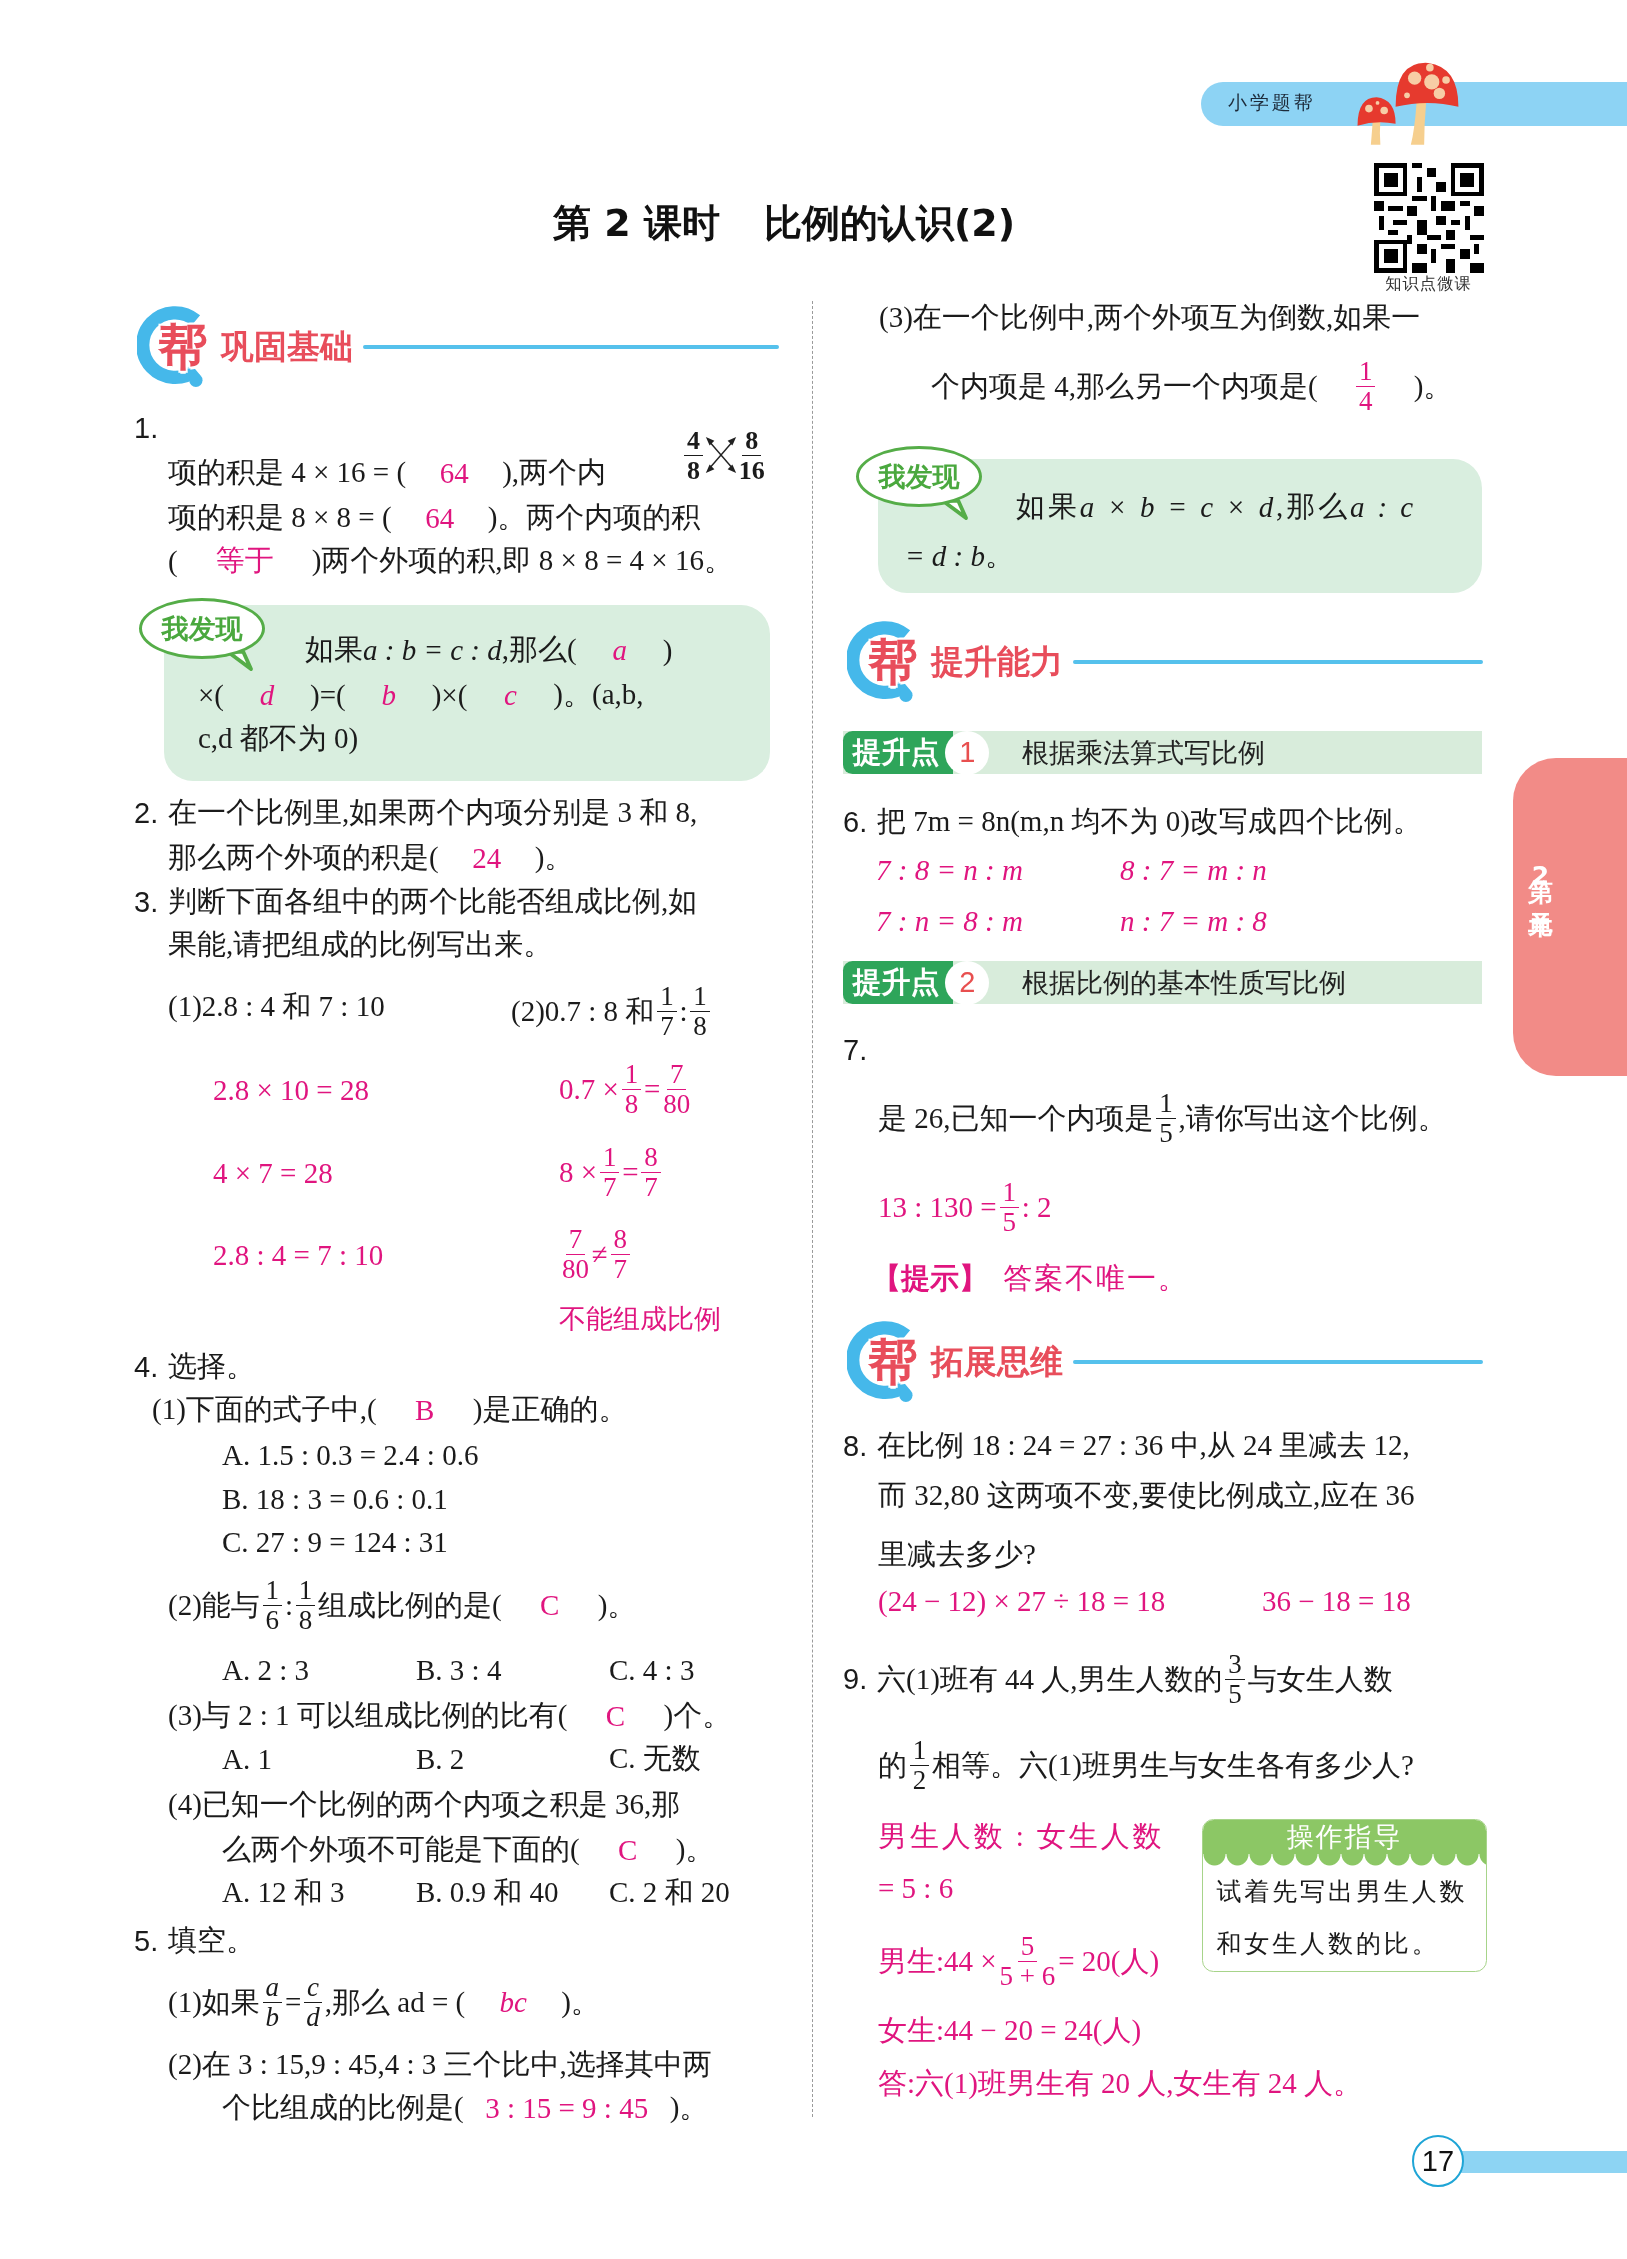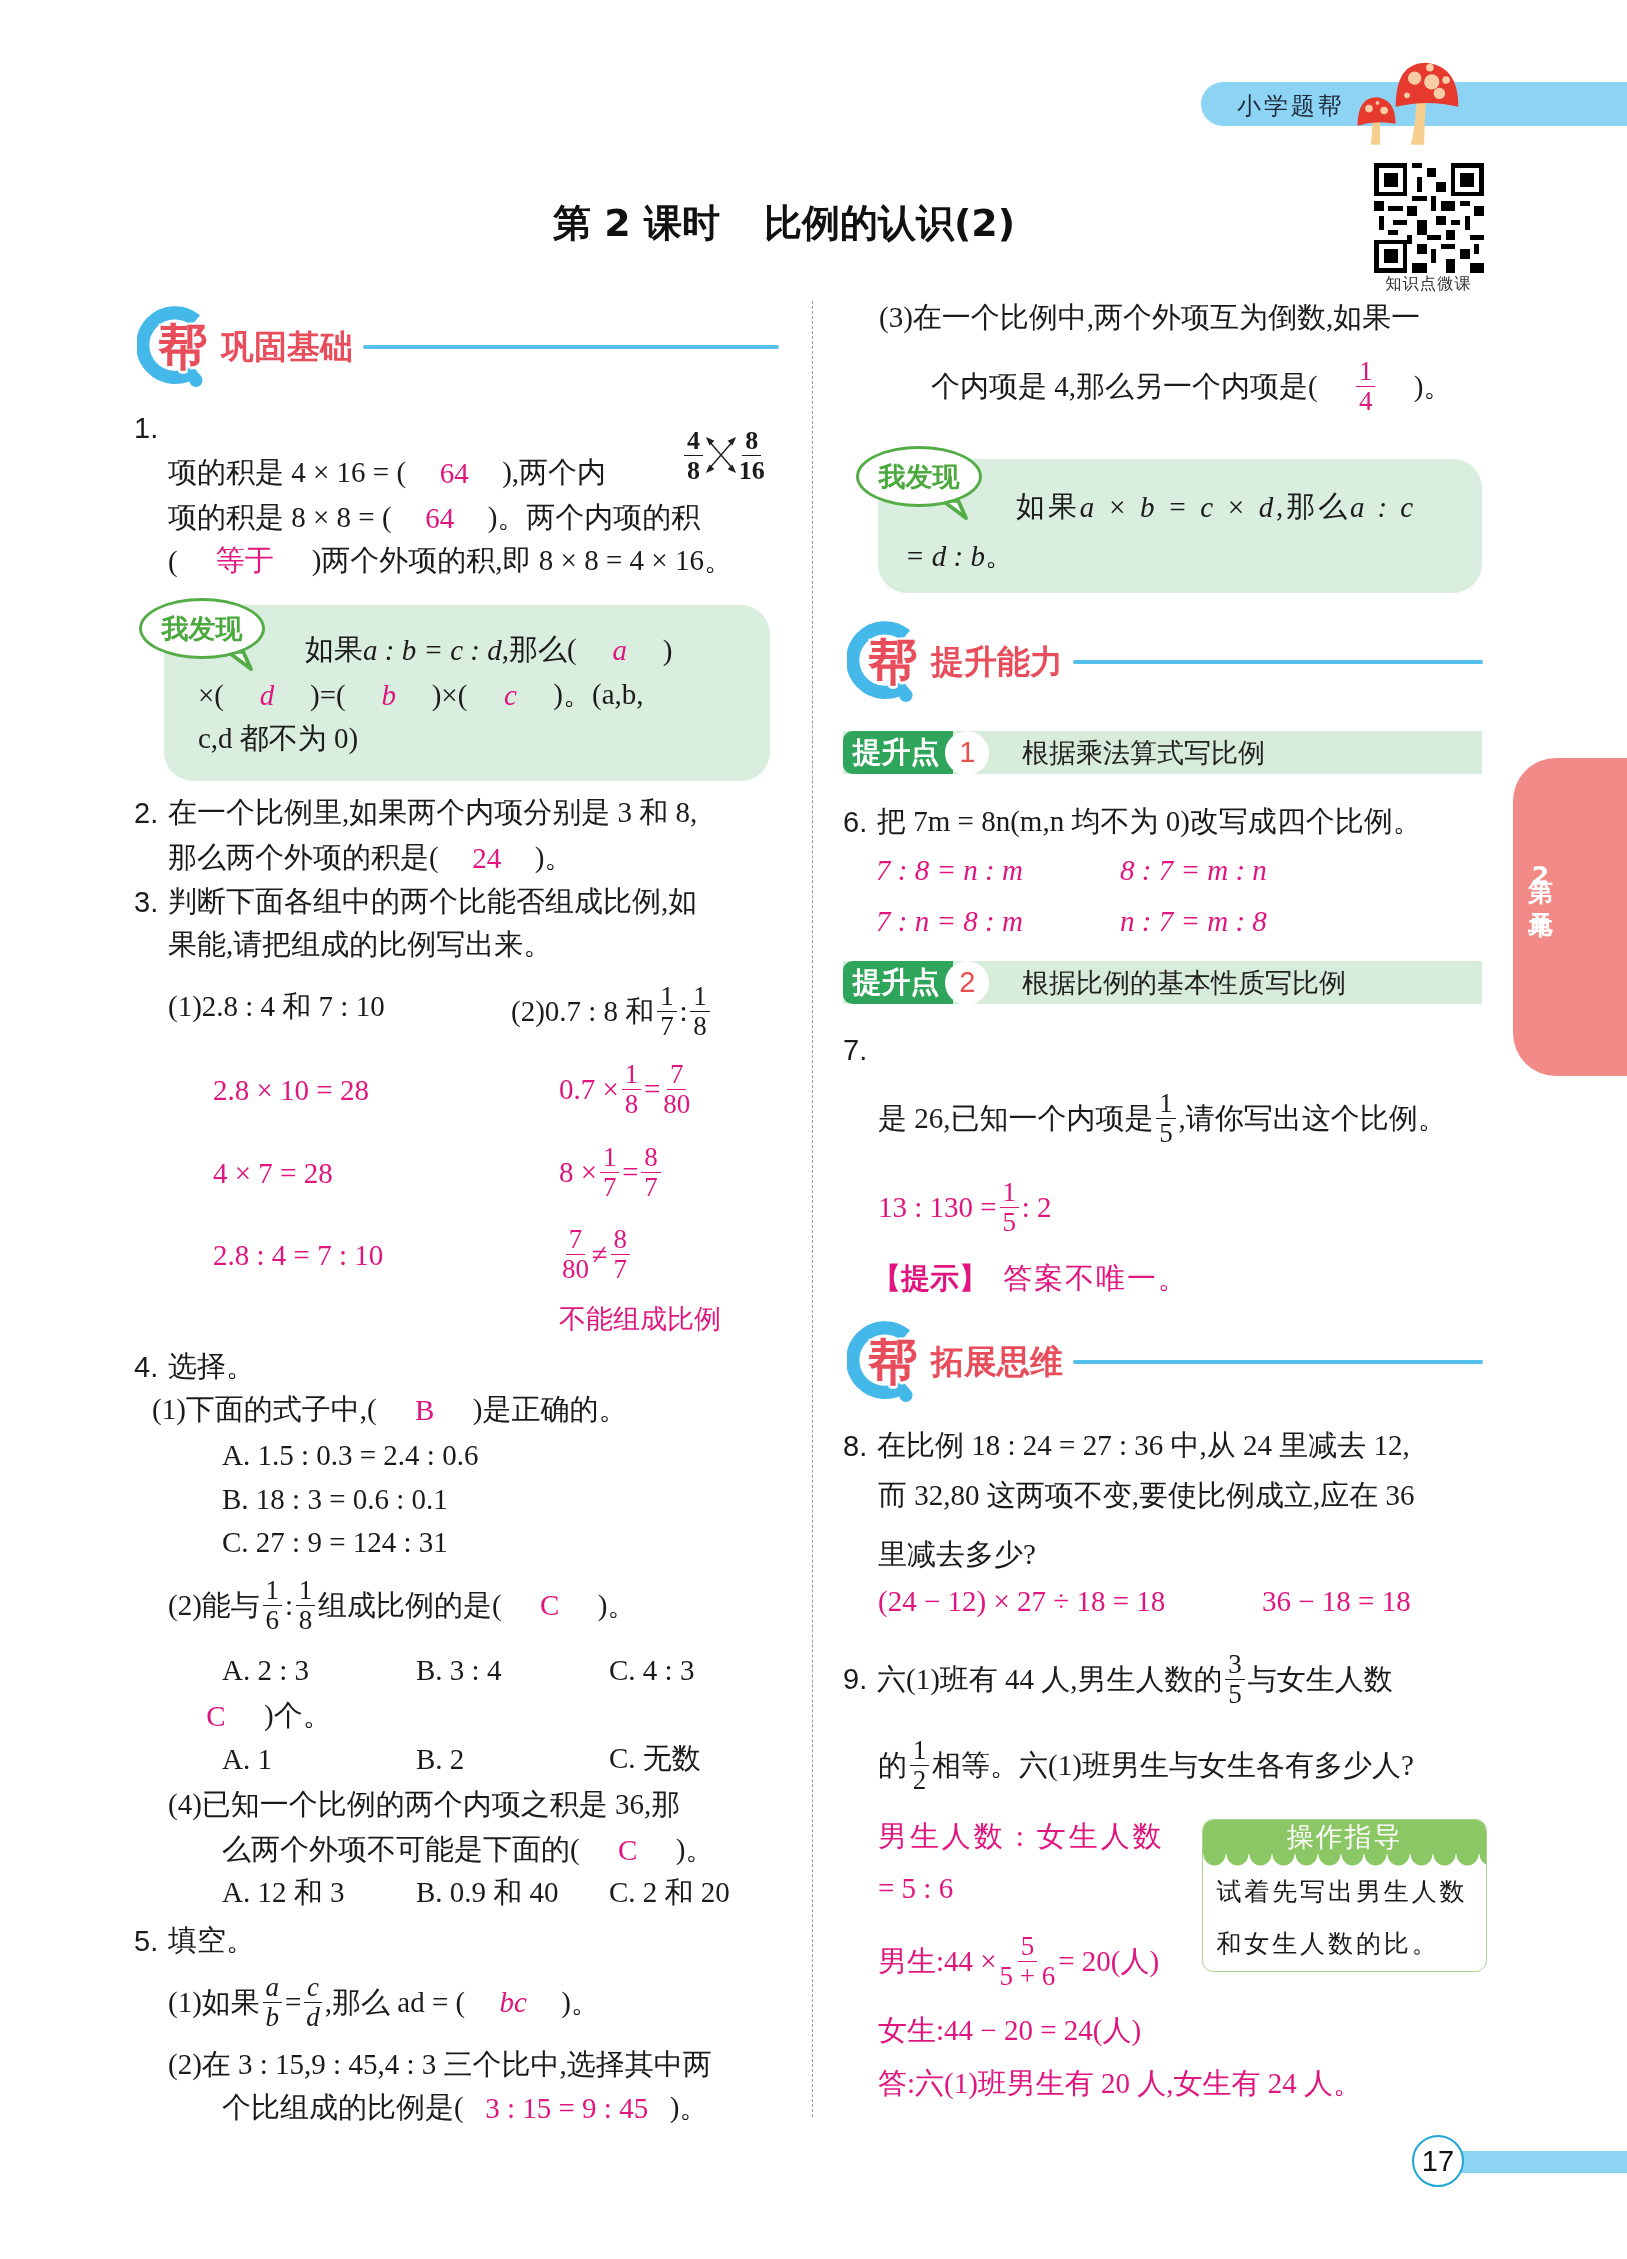--- a/index.html
+++ b/index.html
@@ -10,21 +10,21 @@
   .qn{display:inline-block;width:34px;font-family:"Liberation Sans","DejaVu Sans",sans-serif;}
   .ans{color:#e0157f;}
   .it{font-style:italic;}
   .blank{display:inline-flex;justify-content:center;align-items:center;}
   .frac{display:inline-flex;flex-direction:column;align-items:center;font-size:27px;margin:0 2.9px;line-height:27px;}
   .frac .n{border-bottom:1.9px solid currentColor;padding:0 2.9px;line-height:29px;}
   .frac .d{line-height:29px;}
 
   
   .banner{position:absolute;left:1201px;top:82px;width:427px;height:44px;background:#8dd3f4;border-radius:22px 0 0 22px;}
-  .brand{position:absolute;left:1228px;top:90px;font-family:"DejaVu Sans",sans-serif;font-size:24px;letter-spacing:2.9px;color:#1d2b3a;margin-left:9px;}
+  .brand{position:absolute;left:1228px;top:90px;font-family:"DejaVu Sans",sans-serif;font-size:19px;letter-spacing:2.9px;color:#1d2b3a;}
   .qr-caption{position:absolute;left:1376px;top:273px;width:105px;text-align:center;font-size:16.3px;color:#333;letter-spacing:1px;}
 
   .title{position:absolute;left:553px;top:197px;height:52px;display:flex;align-items:center;white-space:nowrap;
          font-family:"DejaVu Sans",sans-serif;font-weight:bold;font-size:38px;color:#111;}
   .title .gap{display:inline-block;width:44px;}
 
   .divider{position:absolute;left:812px;top:301px;height:1816px;border-left:1.9px dashed #9a9a9a;}
 
   
   .sec{position:absolute;height:86px;display:flex;align-items:center;}
@@ -330,20 +330,21 @@
   <span>组成比例的是(</span>
   <span class="blank" style="width:96px">
       <span class="ans">C</span>
     </span>
   <span>)。</span>
 </div>
 <div class="ln" style="left:222px;top:1646px">A. 2 : 3</div>
 <div class="ln" style="left:416px;top:1646px">B. 3 : 4</div>
 <div class="ln" style="left:609px;top:1646px">C. 4 : 3</div>
 <div class="ln" style="left:168px;top:1692px">
+  <span>(3)与 2 : 1 可以组成比例的比有(</span>
   <span class="blank" style="width:96px">
       <span class="ans">C</span>
     </span>
   <span>)个。</span>
 </div>
 <div class="ln" style="left:222px;top:1735px">A. 1</div>
 <div class="ln" style="left:416px;top:1735px">B. 2</div>
 <div class="ln" style="left:609px;top:1735px">C. 无数</div>
 <div class="ln" style="left:168px;top:1781px">(4)已知一个比例的两个内项之积是 36,那</div>
 <div class="ln" style="left:222px;top:1826px">

